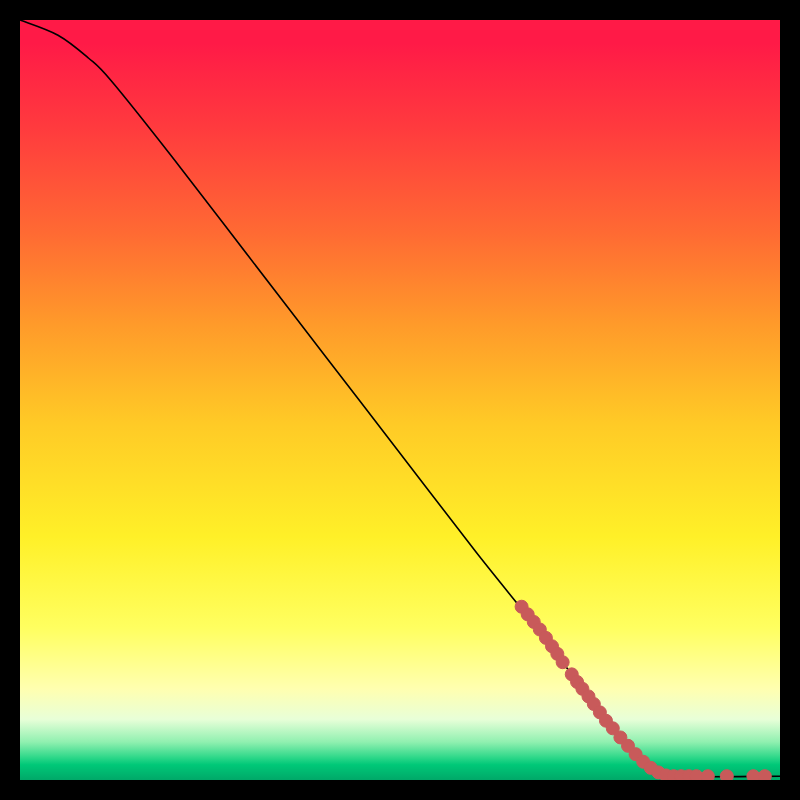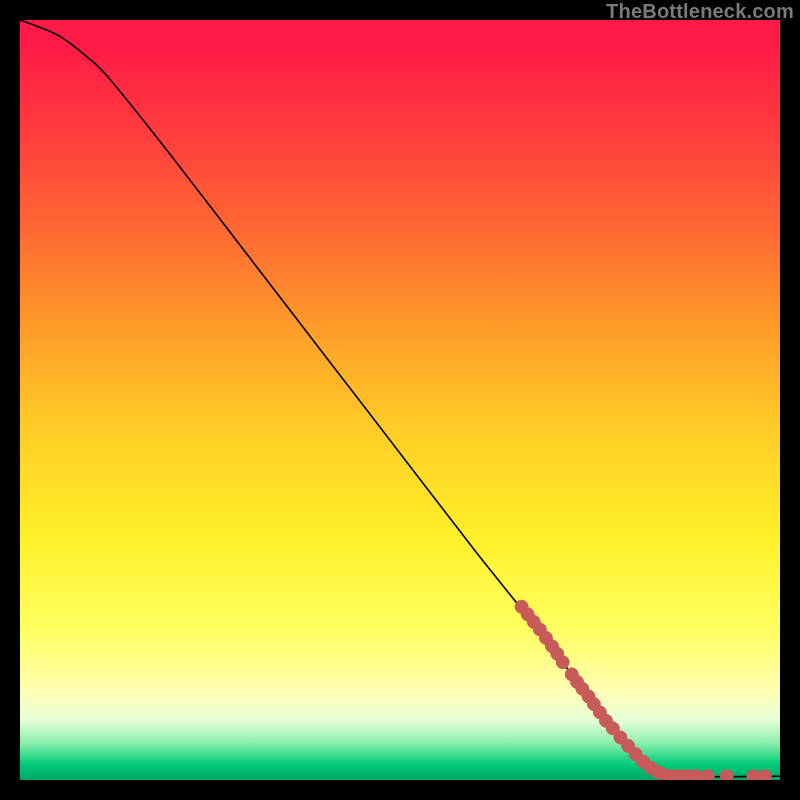--- a/index.html
+++ b/index.html
@@ -88,14 +88,13 @@
           <circle cx="661.2" cy="756.2" r="6.5" class="marker"></circle>
           <circle cx="668.8" cy="756.2" r="6.5" class="marker"></circle>
           <circle cx="676.4" cy="756.2" r="6.5" class="marker"></circle>
           <circle cx="687.8000000000001" cy="756.2" r="6.5" class="marker"></circle>
           <circle cx="706.8000000000001" cy="756.2" r="6.5" class="marker"></circle>
           <circle cx="733.4" cy="756.2" r="6.5" class="marker"></circle>
           <circle cx="744.8" cy="756.2" r="6.5" class="marker"></circle>
         </g>
     </svg>
   </div>
-  <div class="watermark">TheBottleneck.com</div>
 </div>
 
 </body></html>

